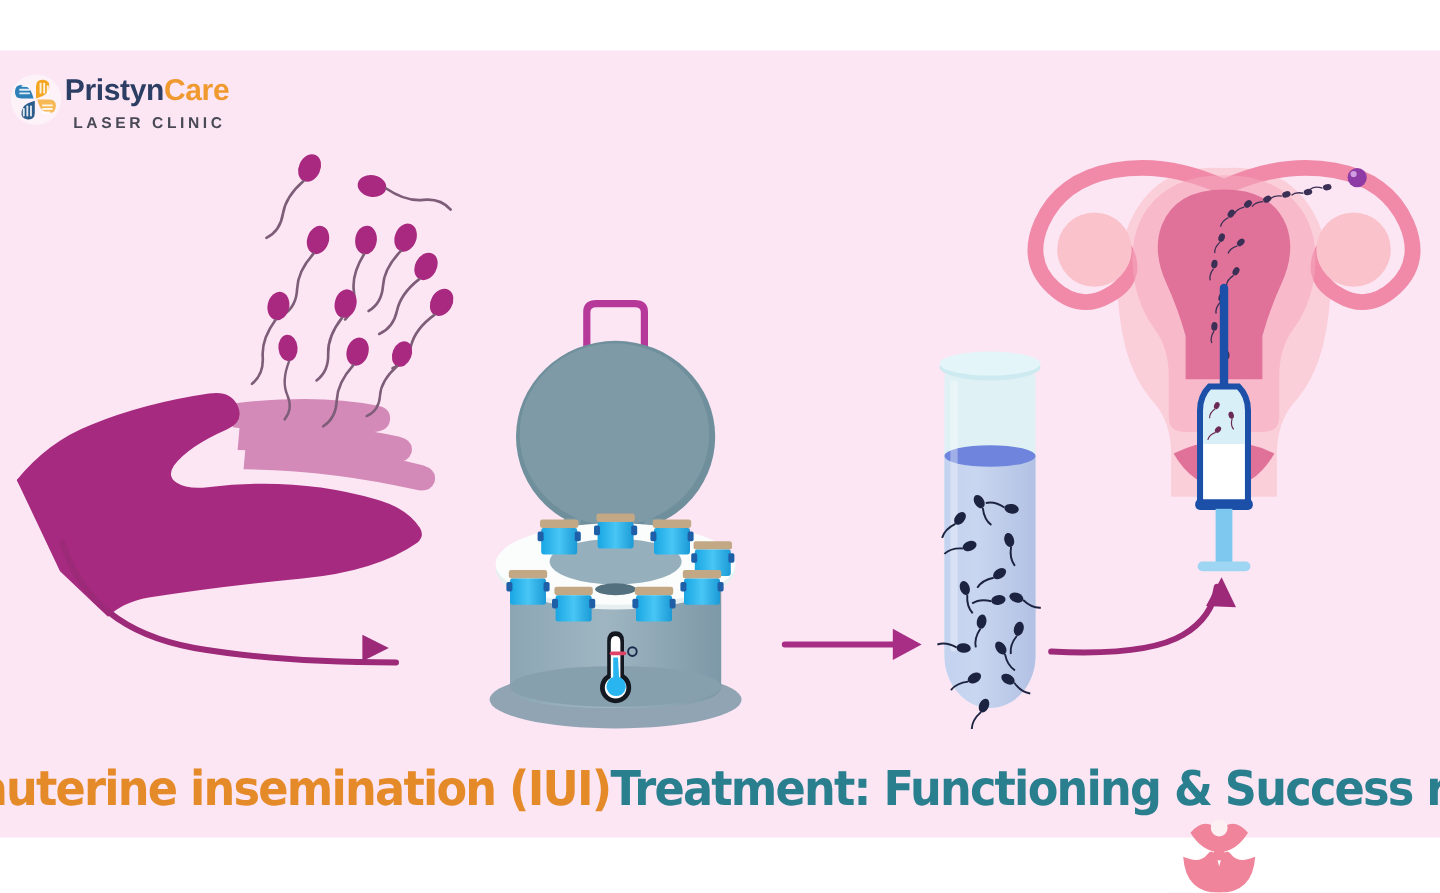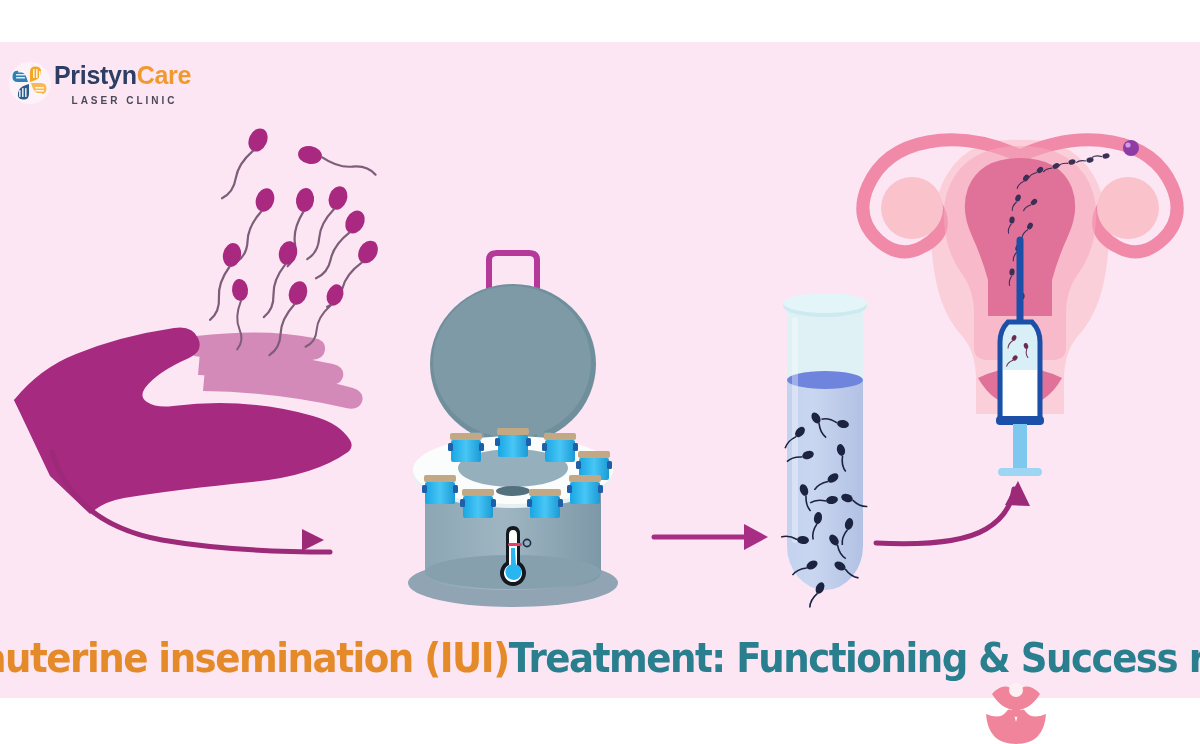--- a/index.html
+++ b/index.html
@@ -17,21 +17,21 @@
   }
 
   
   .brand { position:absolute; left:4px; top:55px; width:200px; height:62px; }
   .brand-mark { position:absolute; left:4px; top:6px; width:44px; height:44px; }
   .brand-text { position:absolute; left:50px; top:8px; }
   .brand-name { font-size:25px; font-weight:700; letter-spacing:-0.3px; line-height:1; white-space:nowrap; }
   .brand-name .w1 { color:#2c3e63; }
   .brand-name .w2 { color:#f0992f; }
   .brand-sub {
-    margin-top:7px; font-size:10px; letter-spacing:3px;
+    margin-top:7px; font-size:13px; letter-spacing:3px;
     color:#4a4a57; font-weight:600; text-align:center; padding-left:4px;
   }
 
   
   .svg-layer { position:absolute; left:0; top:0; width:1200px; height:744px; }
 
   
   .title-band {
     position:absolute; left:0; top:630px; width:1200px; height:56px;
     display:flex; align-items:center; justify-content:center;

